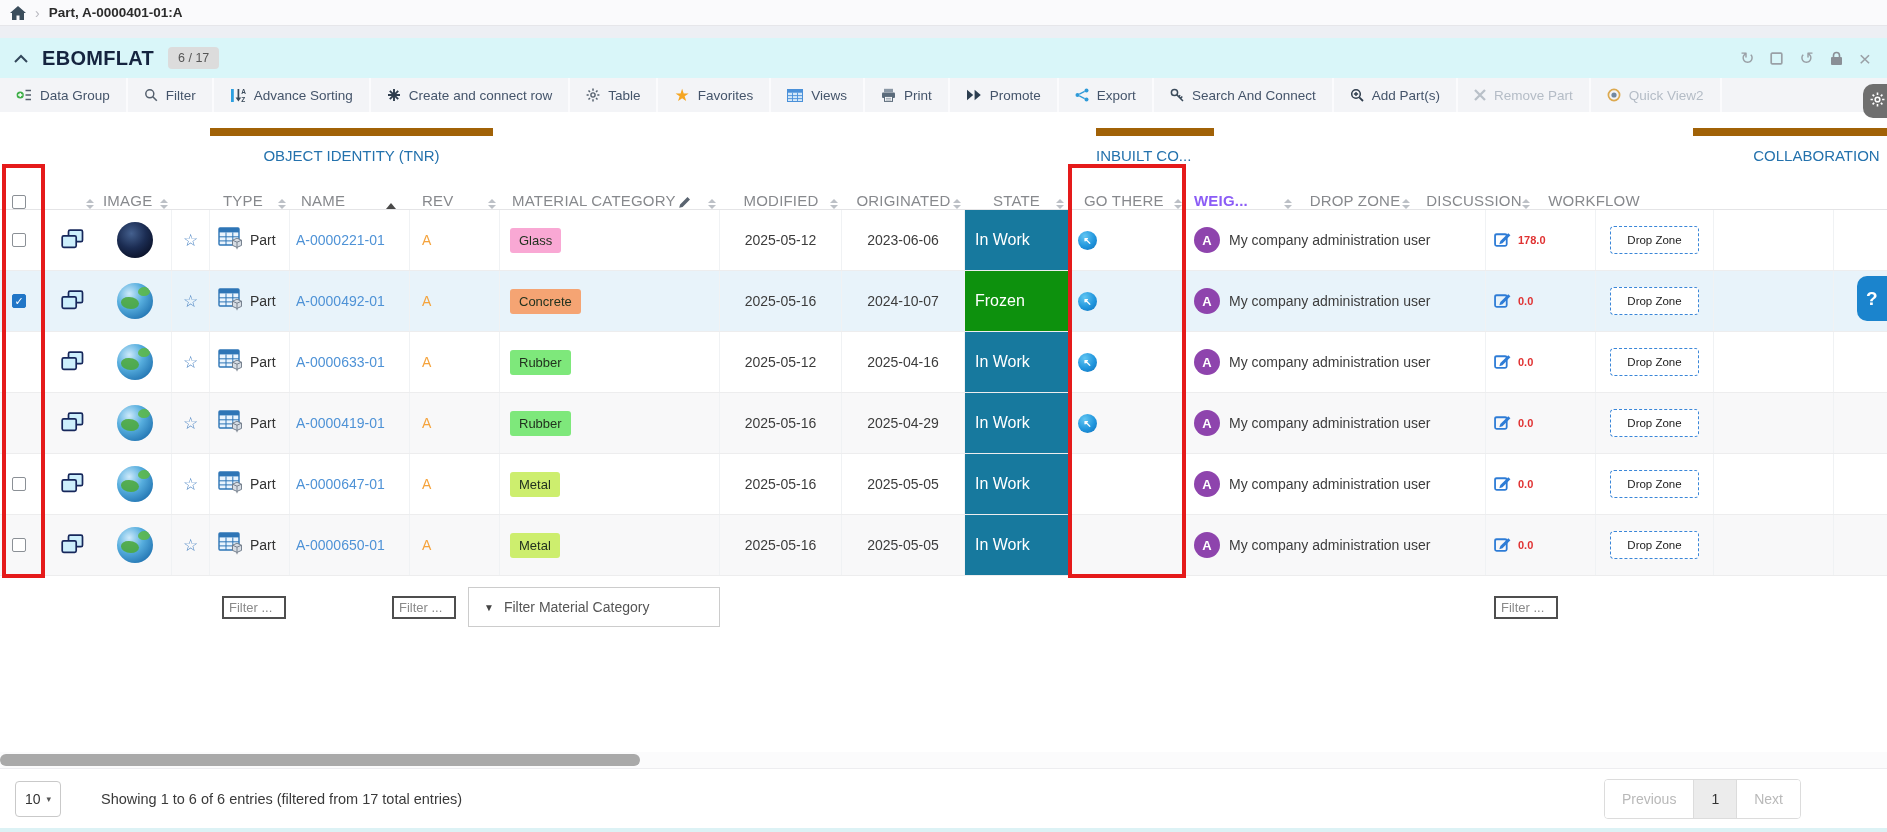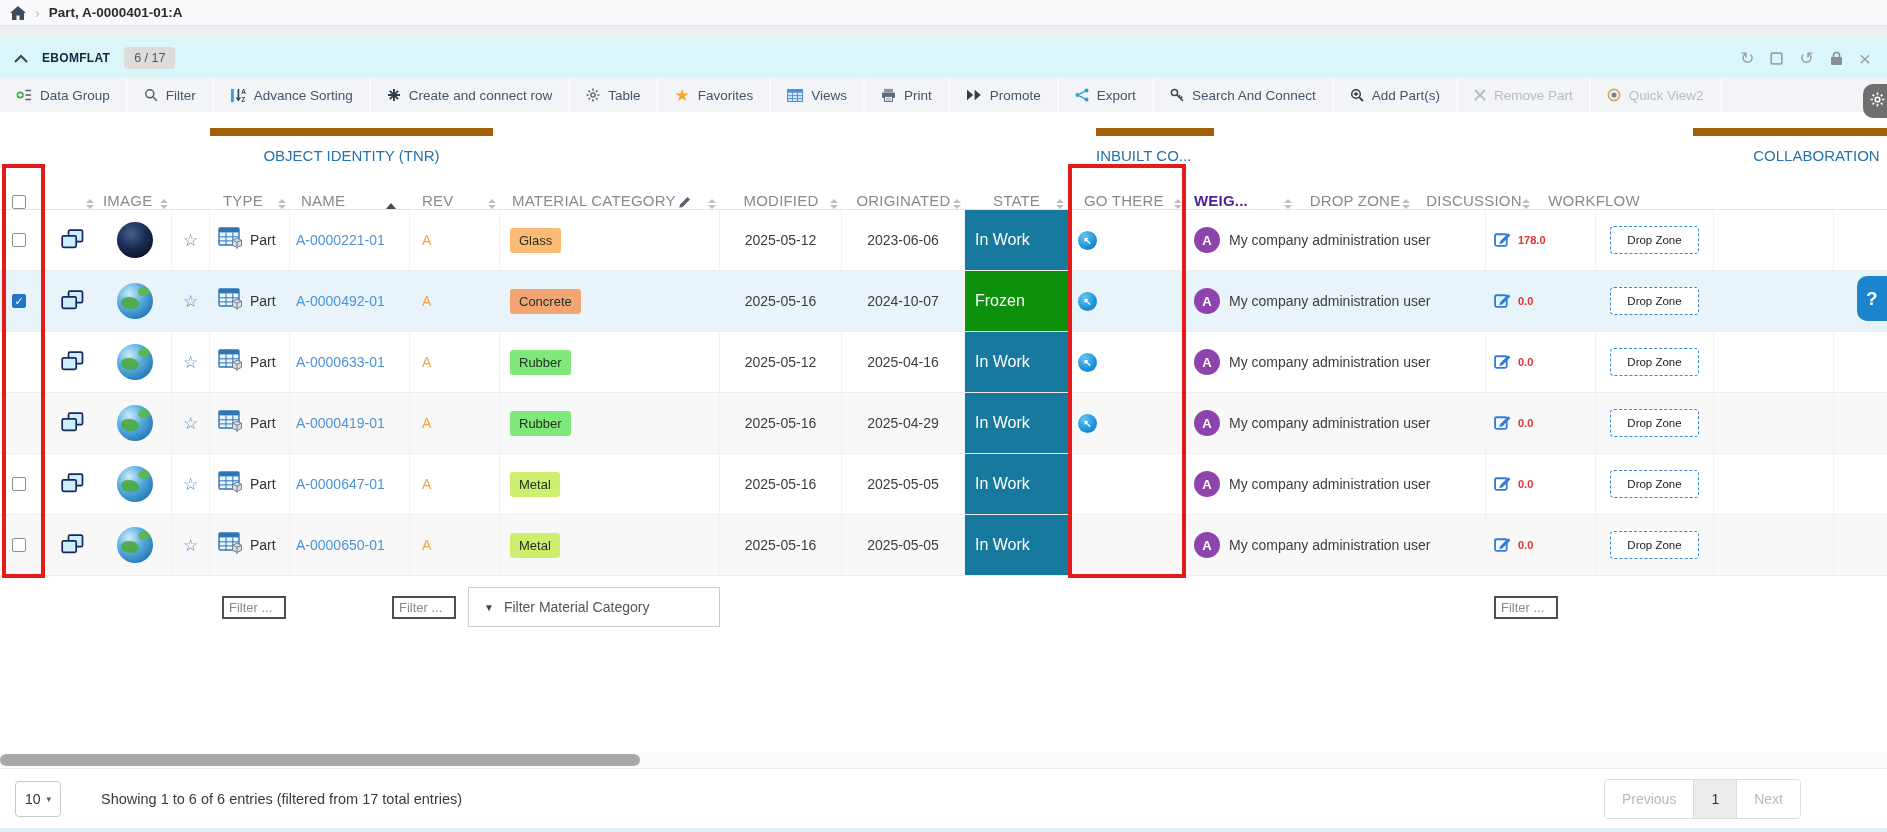--- a/index.html
+++ b/index.html
@@ -10,21 +10,21 @@
   .breadcrumb-bar { height:26px; background:#fafafc; border-bottom:1px solid #e6e6ea; display:flex; align-items:center; padding-left:10px; gap:9px; }
   .bc-text { font-size:13.5px; font-weight:bold; color:#2b2b2b; }
   .bc-sep { color:#b9b9c0; font-size:14px; }
   .home-ic { display:flex; align-items:center; cursor:pointer; }
   .gap-strip { height:12px; background:#edeff4; }
 
   
   .panel { width:1887px; background:#fff; position:relative; overflow:hidden; }
   .panel-header { height:40px; background:#d9f6f9; display:flex; align-items:center; padding:0 14px; position:relative; }
   .collapse { margin-right:14px; cursor:pointer; display:flex; }
-  .panel-title { font-size:12px; font-weight:bold; color:#15243f; letter-spacing:.3px; }
+  .panel-title { font-size:20px; font-weight:bold; color:#15243f; letter-spacing:.3px; }
   .count-badge { margin-left:14px; background:#dcdcdc; color:#555; border-radius:4px; font-size:12.5px; padding:4px 10px; }
   .win-icons { position:absolute; right:16px; top:0; height:40px; display:flex; align-items:center; gap:16px; }
   .win-icons .wic { color:#9aa0a6; font-size:17px; line-height:1; cursor:pointer; display:flex; align-items:center; }
 
   
   .toolbar { height:34px; background:#f3f4f7; display:flex; align-items:stretch; overflow:hidden; }
   .tb-btn { display:flex; align-items:center; gap:8px; padding:0 16px; border-right:2px solid #fbfbfd; cursor:pointer; white-space:nowrap; }
   .tb-btn .tb-label { font-size:13.5px; color:#44546a; }
   .tb-btn.disabled .tb-label { color:#b4bcc6; }
   .tb-btn .tb-ic { display:flex; align-items:center; }
@@ -35,21 +35,21 @@
   
   .group-row { height:38px; position:relative; background:#fff; }
   .grp { position:absolute; top:2px; border-top:8px solid #a16207; color:#2472ad; font-size:15px; text-align:center; padding-top:11px; white-space:nowrap; overflow:hidden; }
 
   
   .header-row, .trow, .filter-row { display:flex; min-width:1954px; }
   .header-row { height:46px; border-bottom:1px solid #e4e4e6; }
   .hcell { display:flex; align-items:flex-end; justify-content:center; position:relative; font-size:15px; color:#87898d; letter-spacing:.2px; cursor:pointer; flex:none; }
   .hcell .hlabel { white-space:nowrap; }
   .hcell.left { justify-content:flex-start; }
-  .c-weight .hlabel { color:#4c1d95; font-weight:bold; }
+  .c-weight .hlabel { color:#8b5cf6; font-weight:bold; }
 
   .sortpair { position:absolute; right:4px; display:flex; flex-direction:column; gap:2px; }
   .sortpair i { width:0; height:0; border-left:4px solid transparent; border-right:4px solid transparent; display:block; }
   .sortpair .up { border-bottom:4px solid #bcc0c6; }
   .sortpair .dn { border-top:4px solid #bcc0c6; }
   .asc-tri { position:absolute; right:14px; width:0; height:0; border-left:5px solid transparent; border-right:5px solid transparent; border-bottom:6px solid #4a4a4a; }
   .pencil-ic { margin-left:2px; display:flex; }
 
   
   .c-select{width:46px}.c-expand{width:52px}.c-image{width:74px}.c-star{width:38px}
@@ -429,21 +429,21 @@
             </svg></span>
           <span class="type-label">Part</span>
         </div>
         <div class="tcell c-name left" style="padding-left: 6px;">
           <span class="name-link">A-0000221-01</span>
         </div>
         <div class="tcell c-rev left" style="padding-left: 12px;">
           <span class="rev-val">A</span>
         </div>
         <div class="tcell c-material left" style="padding-left: 10px;">
-          <span class="mat-badge" style="background: #fdba74;">Glass</span>
+          <span class="mat-badge" style="background: #f9a8d4;">Glass</span>
         </div>
         <div class="tcell c-modified">
           <span>2025-05-12</span>
         </div>
         <div class="tcell c-originated">
           <span>2023-06-06</span>
         </div>
         <div class="tcell c-state">
           <div class="state-block" style="background: rgb(23, 121, 158);">In Work</div>
         </div>

